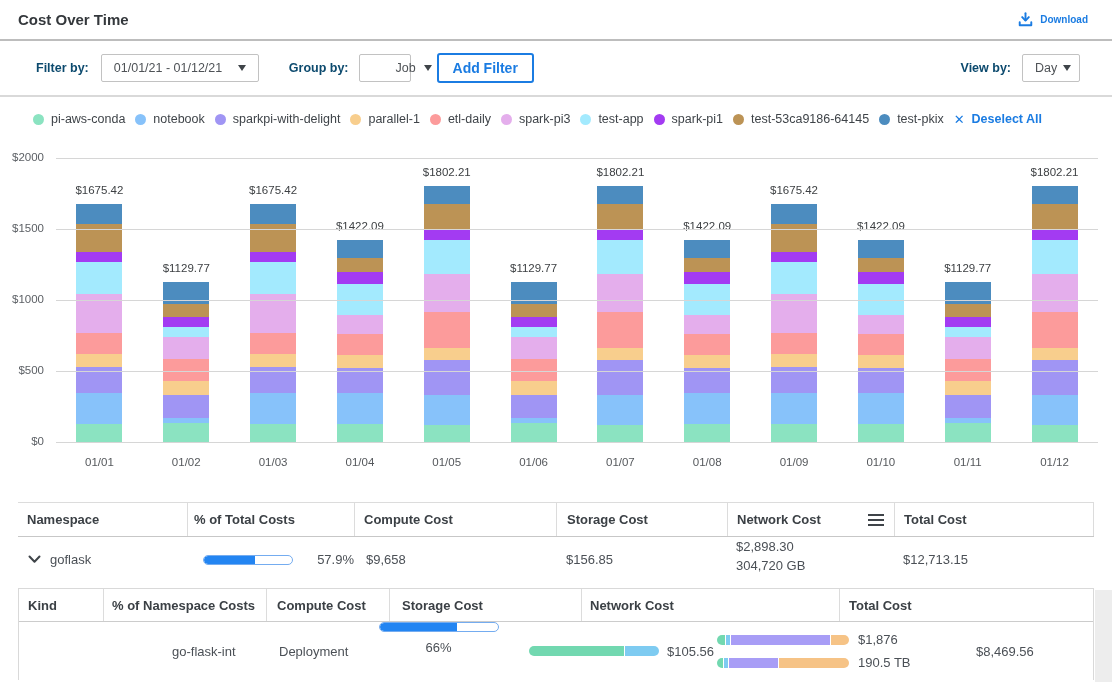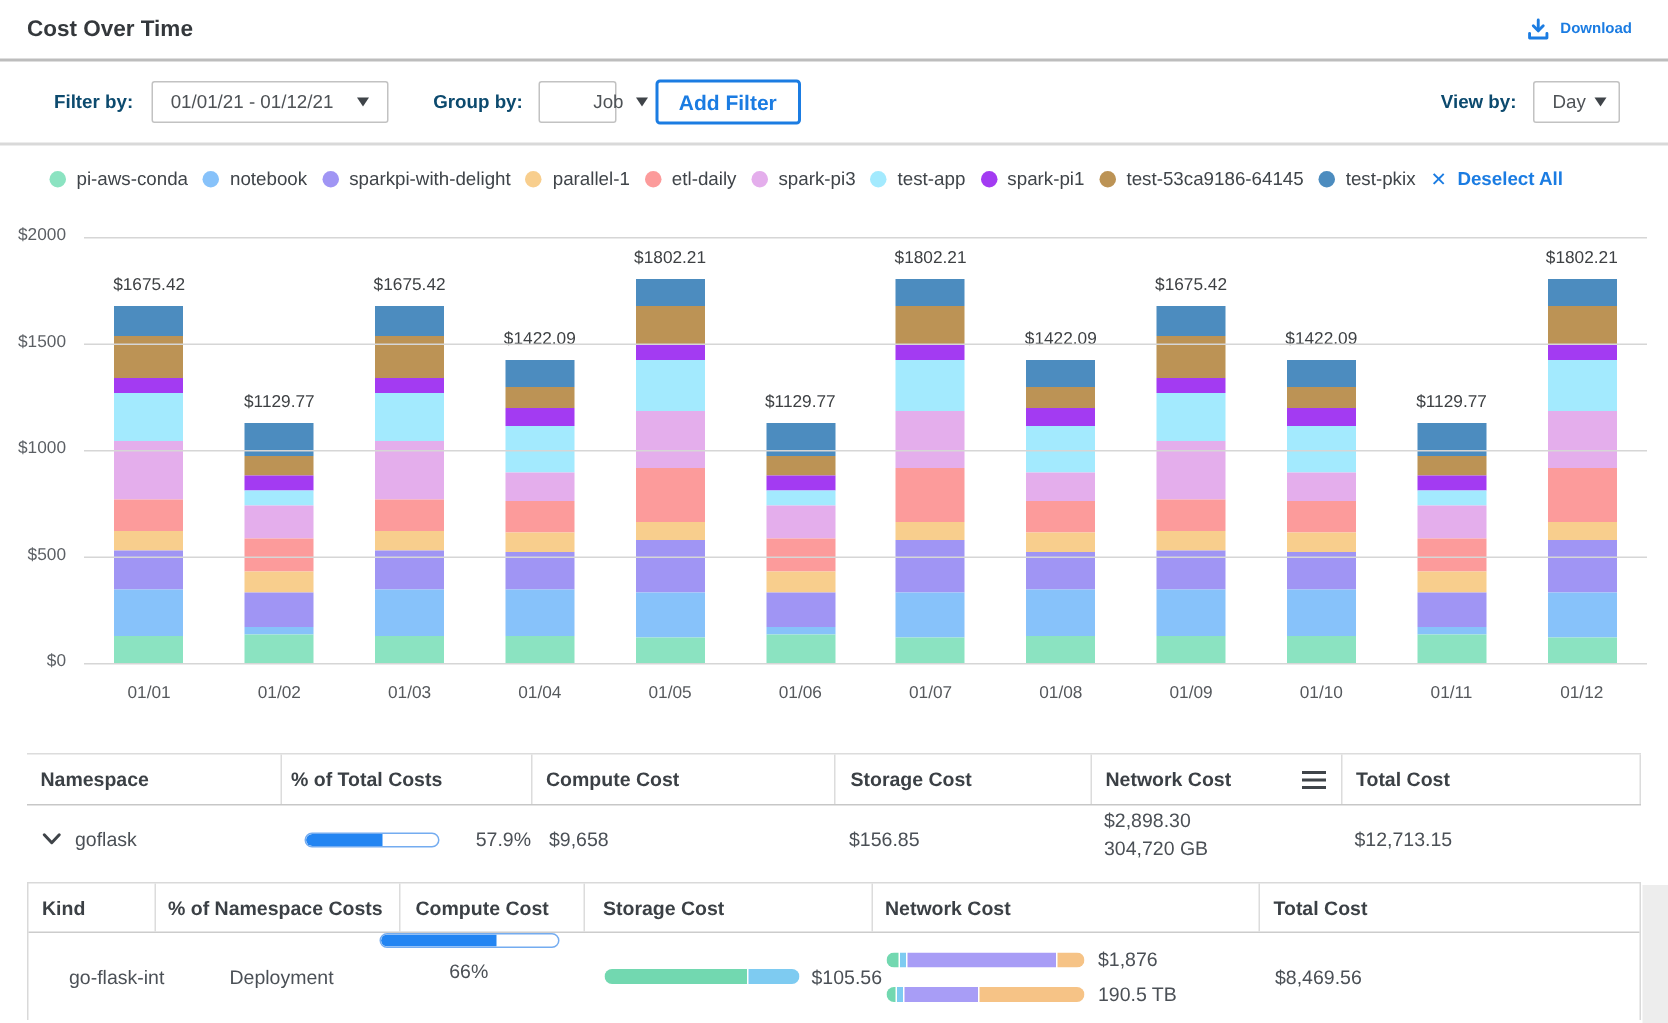--- a/index.html
+++ b/index.html
@@ -73,21 +73,21 @@
   .pct-cell { gap:24px; padding-left:16px; }
   .pill { width:120px; height:10px; border:1px solid #74acf0; border-radius:6px; background:#fff;
     overflow:hidden; }
   .pill-fill { height:100%; background:#2385f2; border-radius:5px 0 0 5px; }
   .two-line { flex-direction:column; align-items:flex-start; line-height:19px; }
   .compute-val { padding-left:12px; }
   
   .nested { margin-top:6px; border:1px solid #d9d9d9; border-bottom:none; }
   .n-header { display:flex; align-items:center; height:33px; border-bottom:1px solid #cccccc;
     font-weight:bold; color:#3b4045; }
-  .n-row { display:flex; align-items:center; height:58px; color:#4b5056; }
+  .n-row { display:flex; align-items:center; height:58px; color:#4b5056;justify-content:flex-end; }
   .n-header .cell { border-left:1px solid #dcdcdc; }
   .n-header .cell:first-child { border-left:none; }
   .n1 { width:125px; padding-left:27px; }
   .n2 { width:84px; padding-left:9px; }
   .n3 { width:163px; padding-left:8px; }
   .n4 { width:123px; padding-left:10px; }
   .n5 { width:192px; padding-left:12px; }
   .n6 { width:258px; padding-left:8px; }
   .n7 { width:126px; padding-left:9px; }
   .n3.pct-cell { padding-left:6px; gap:8px;flex-direction:column; }

